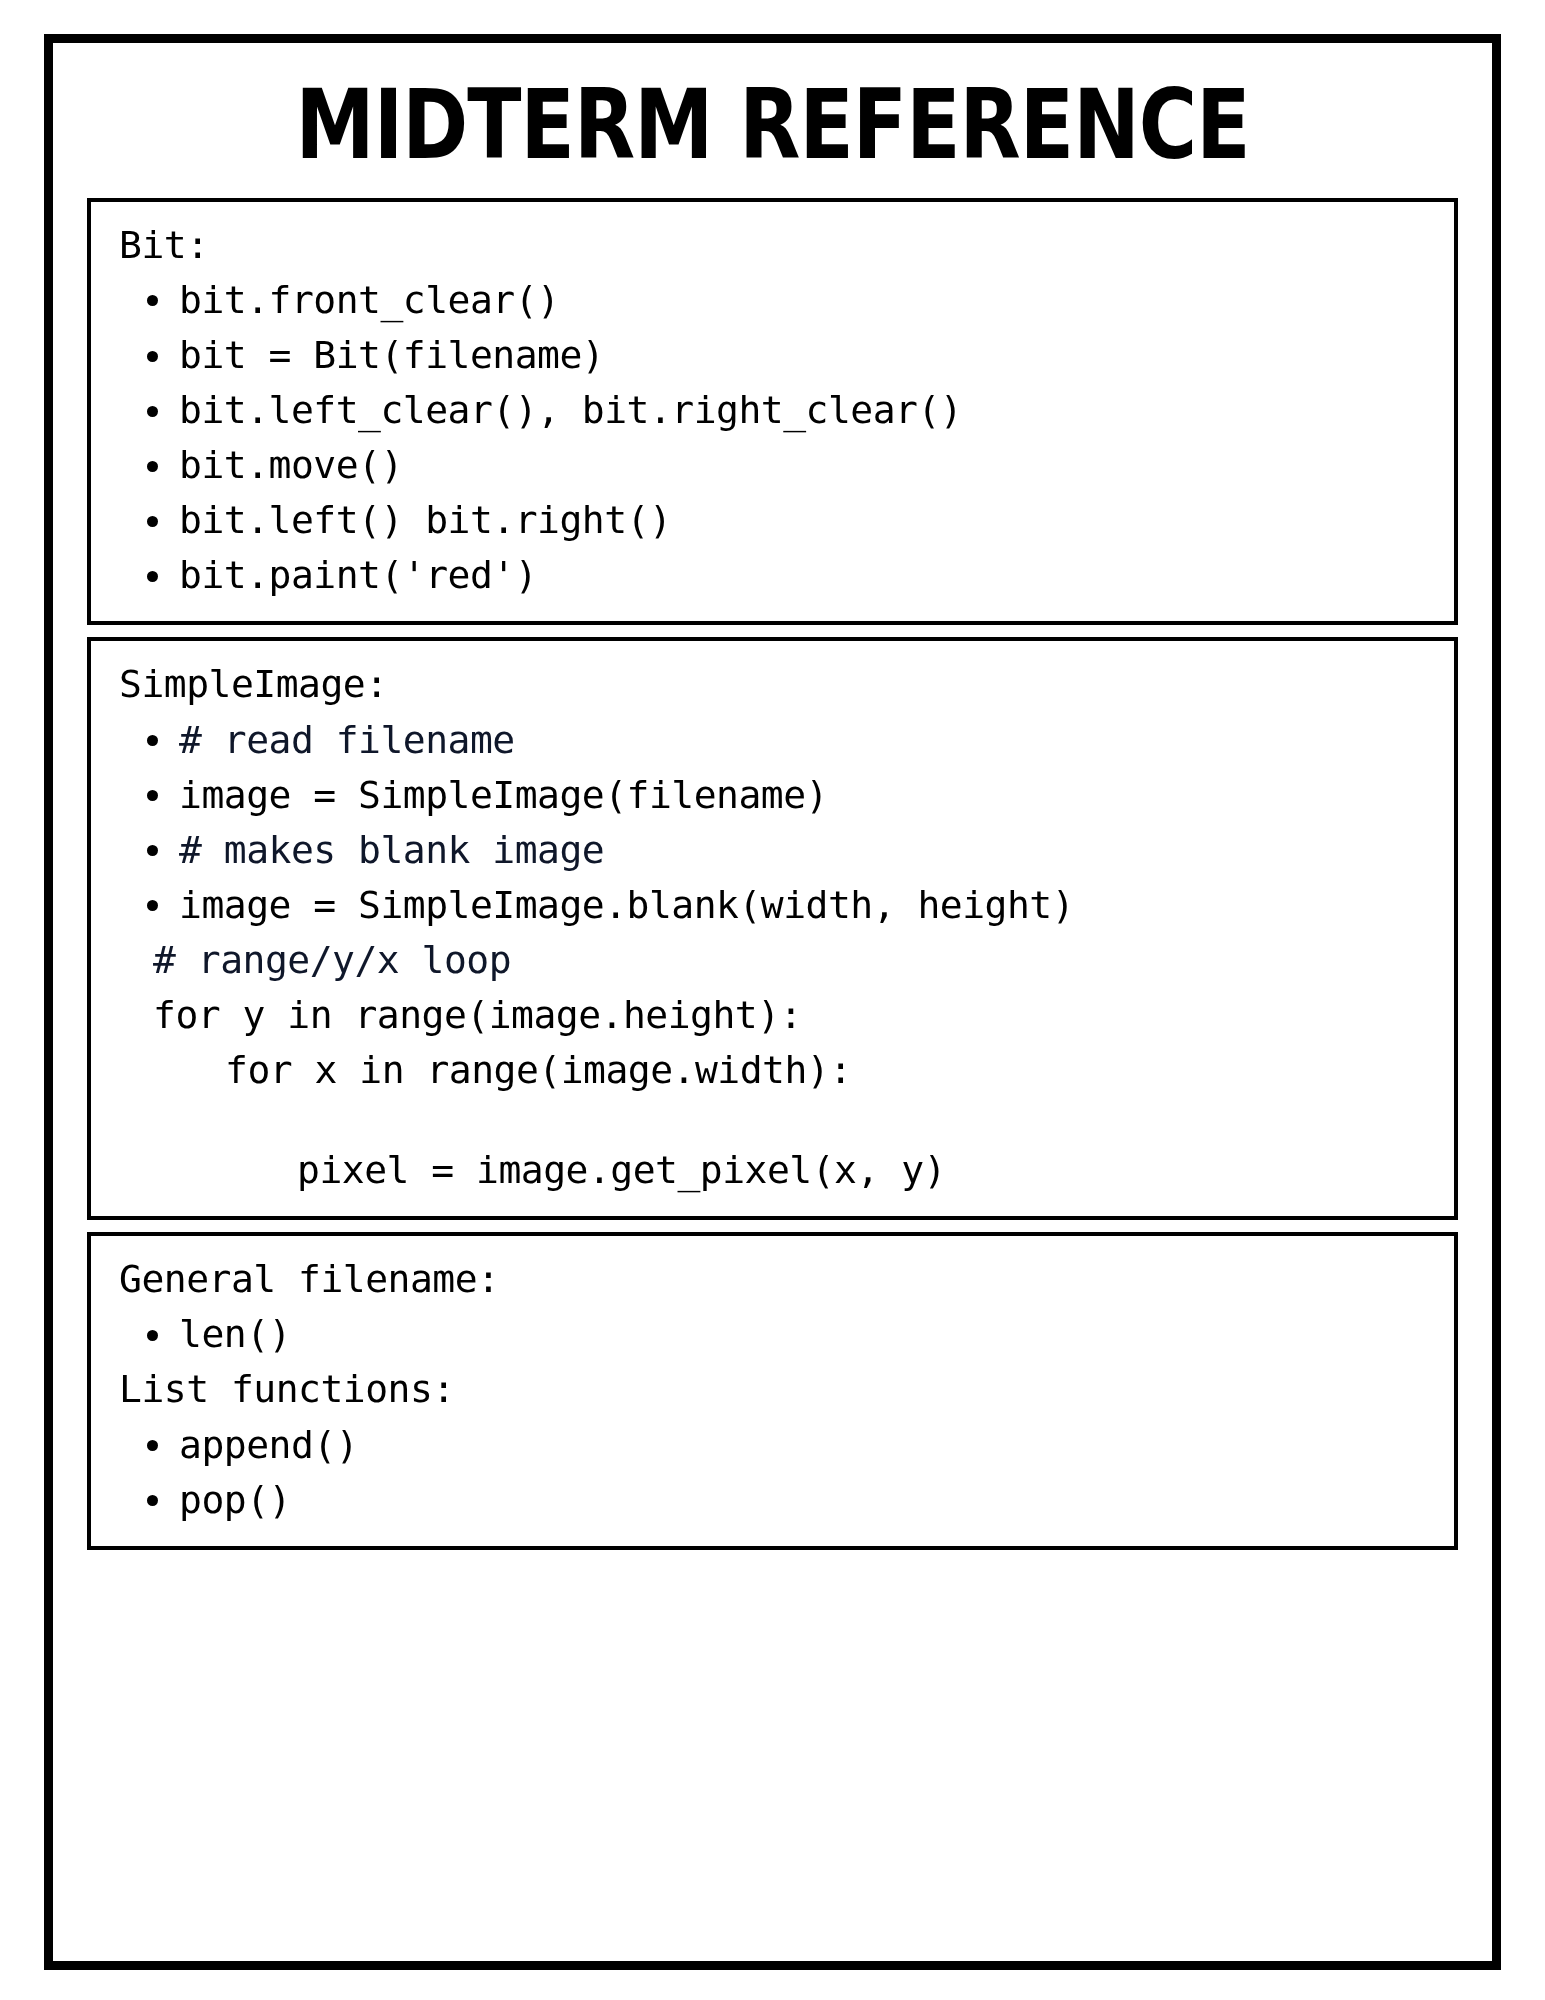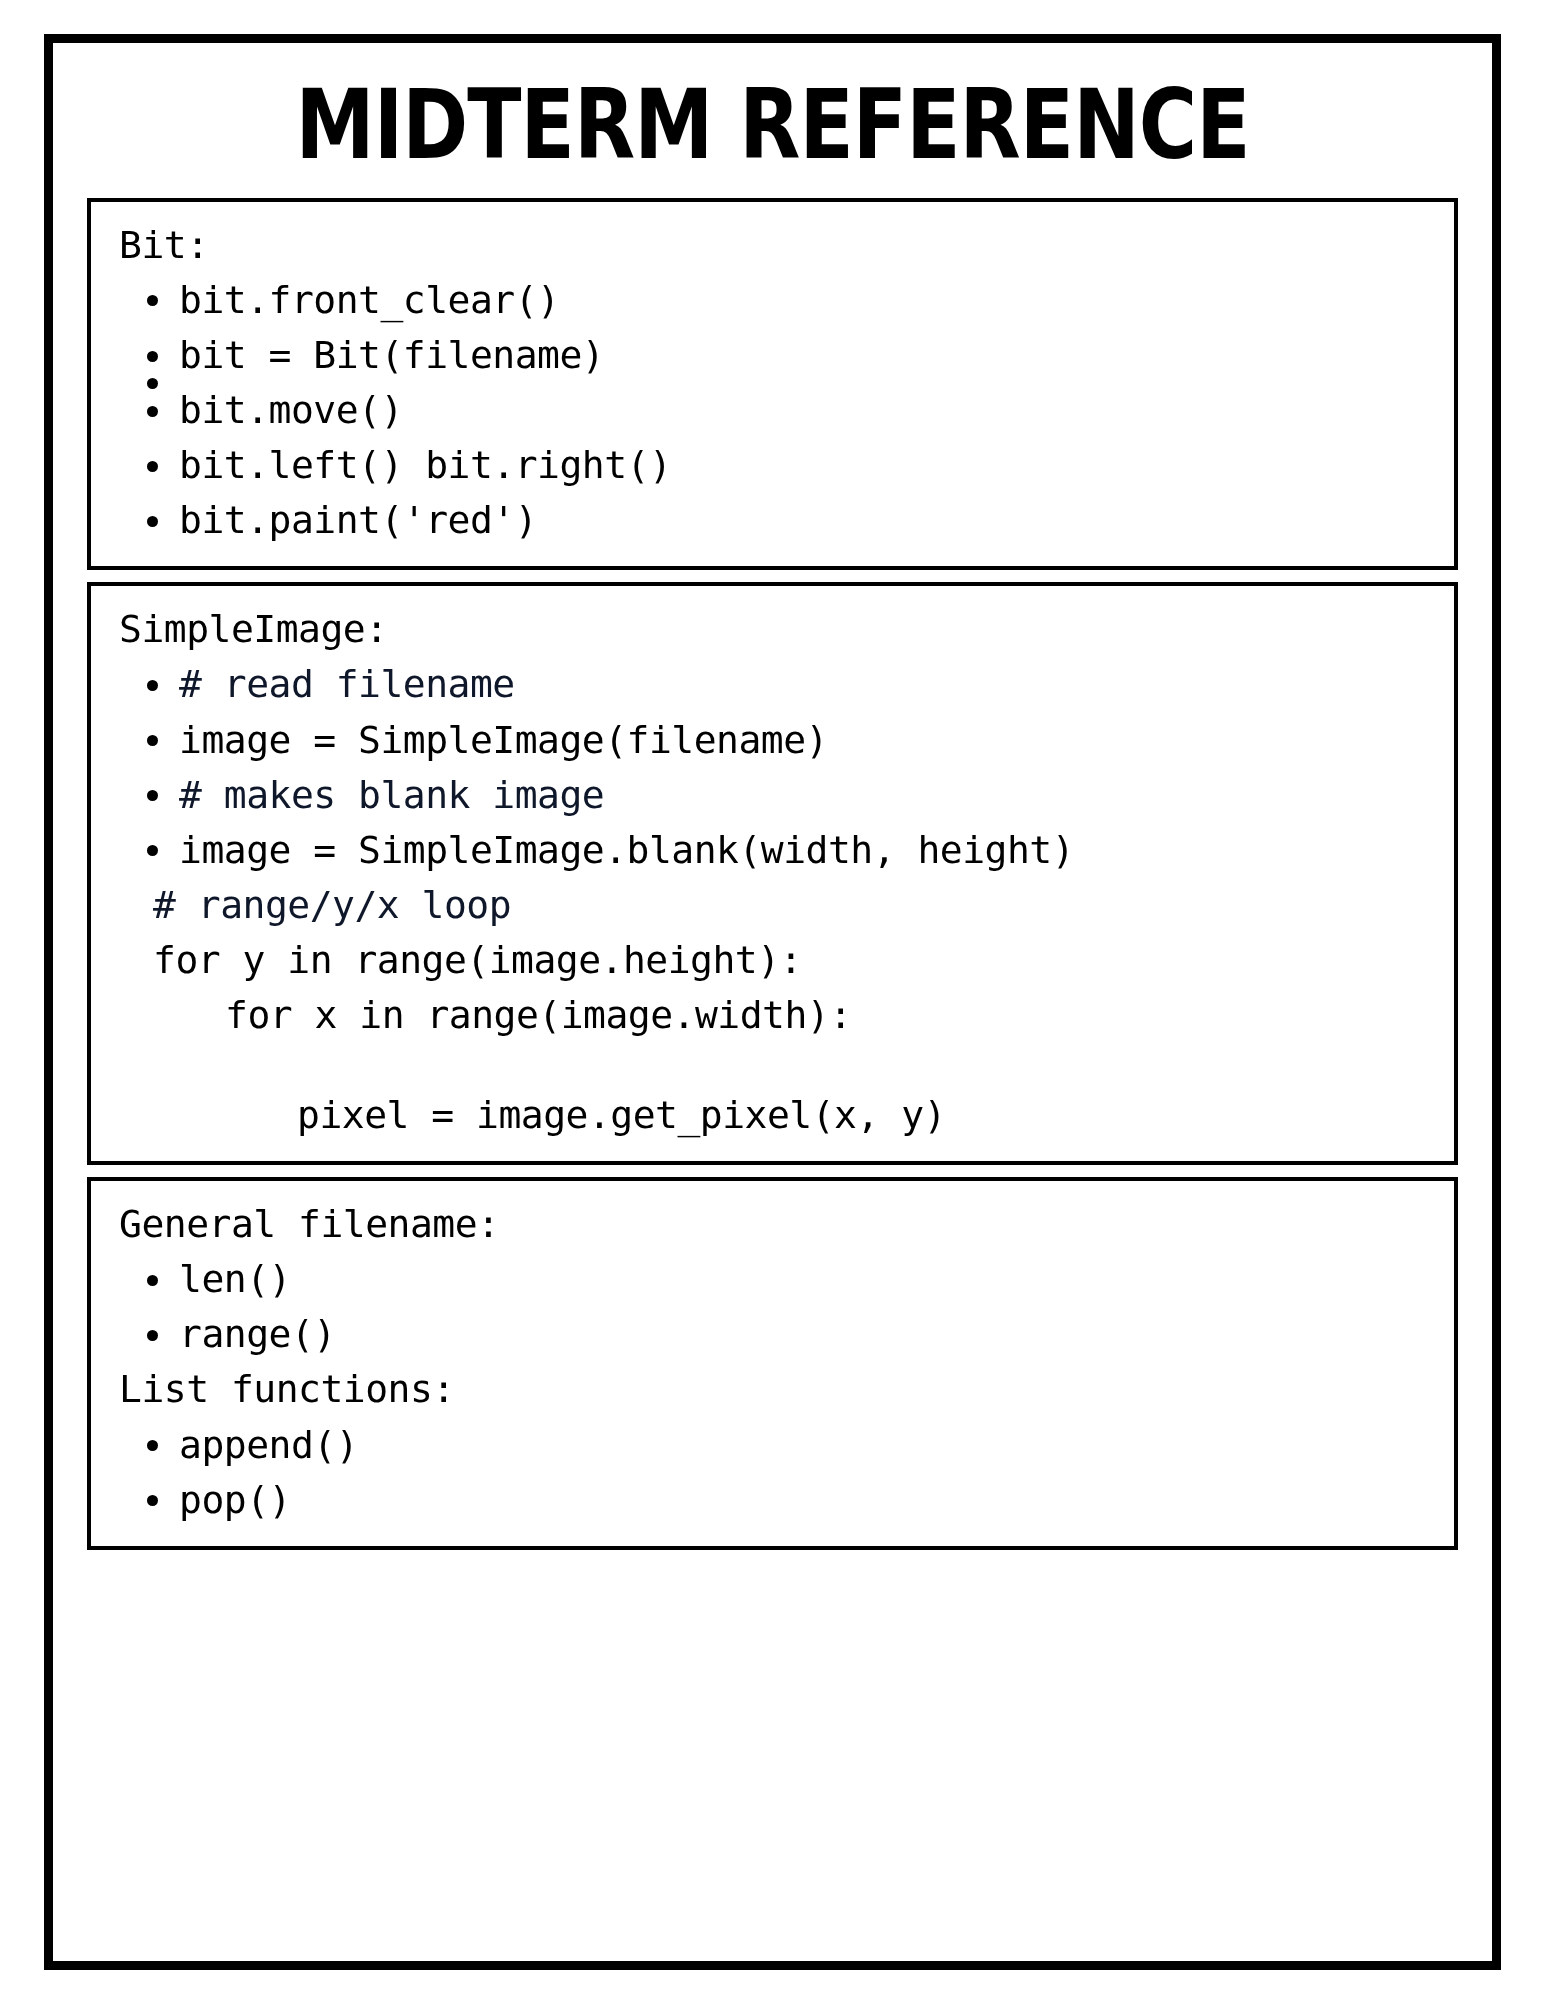--- a/index.html
+++ b/index.html
@@ -97,40 +97,39 @@
 <div id="page">
   <div id="sheet">
 
     <h1 id="title">MIDTERM REFERENCE</h1>
 
     <div id="sections-container">
         <div class="box">
           <div class="code-line head-line">Bit:</div>
           <div class="code-line bullet-line"><span class="dot"></span><span>bit.front_clear()</span></div>
           <div class="code-line bullet-line"><span class="dot"></span><span>bit = Bit(filename)</span></div>
-          <div class="code-line bullet-line"><span class="dot"></span></div>
+          <div class="code-line bullet-line"><span class="dot"></span><span>bit.left_clear(), bit.right_clear()</span></div>
           <div class="code-line bullet-line"><span class="dot"></span><span>bit.move()</span></div>
           <div class="code-line bullet-line"><span class="dot"></span><span>bit.left() bit.right()</span></div>
           <div class="code-line bullet-line"><span class="dot"></span><span>bit.paint('red')</span></div>
         </div>
         <div class="box">
           <div class="code-line head-line">SimpleImage:</div>
           <div class="code-line bullet-line comment"><span class="dot"></span><span># read filename</span></div>
           <div class="code-line bullet-line"><span class="dot"></span><span>image = SimpleImage(filename)</span></div>
           <div class="code-line bullet-line comment"><span class="dot"></span><span># makes blank image</span></div>
           <div class="code-line bullet-line"><span class="dot"></span><span>image = SimpleImage.blank(width, height)</span></div>
           <div class="code-line plain-line comment"># range/y/x loop</div>
           <div class="code-line plain-line">for y in range(image.height):</div>
           <div class="code-line plain-line indent-1">for x in range(image.width):</div>
           <div class="code-line plain-line indent-2">pixel = image.get_pixel(x, y)</div>
         </div>
         <div class="box">
           <div class="code-line head-line">General filename:</div>
           <div class="code-line bullet-line"><span class="dot"></span><span>len()</span></div>
-          <div class="code-line bullet-line"><span class="dot"></span><span>range()</span></div>
           <div class="code-line head-line">List functions:</div>
           <div class="code-line bullet-line"><span class="dot"></span><span>append()</span></div>
           <div class="code-line bullet-line"><span class="dot"></span><span>pop()</span></div>
         </div>
       </div>
 
   </div>
 </div>
 
 </body></html>

